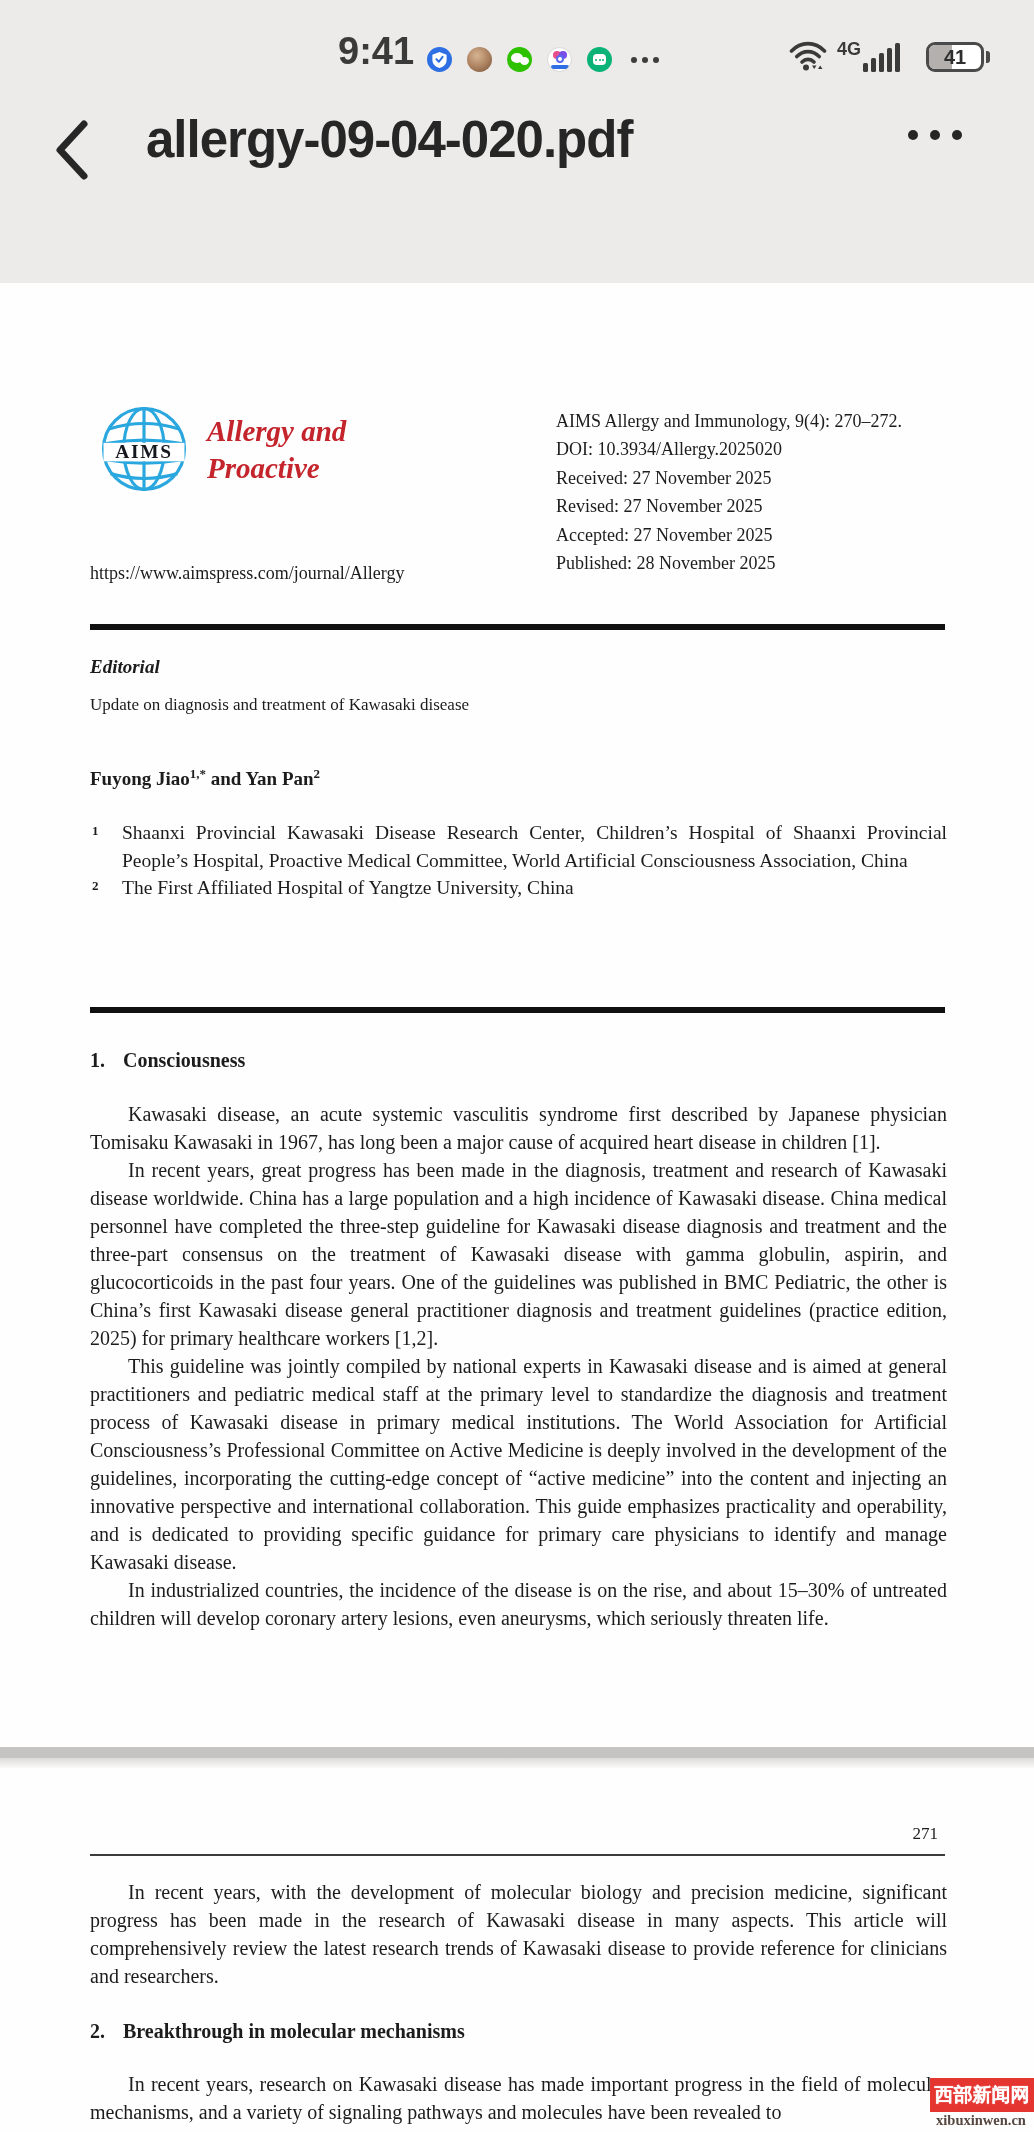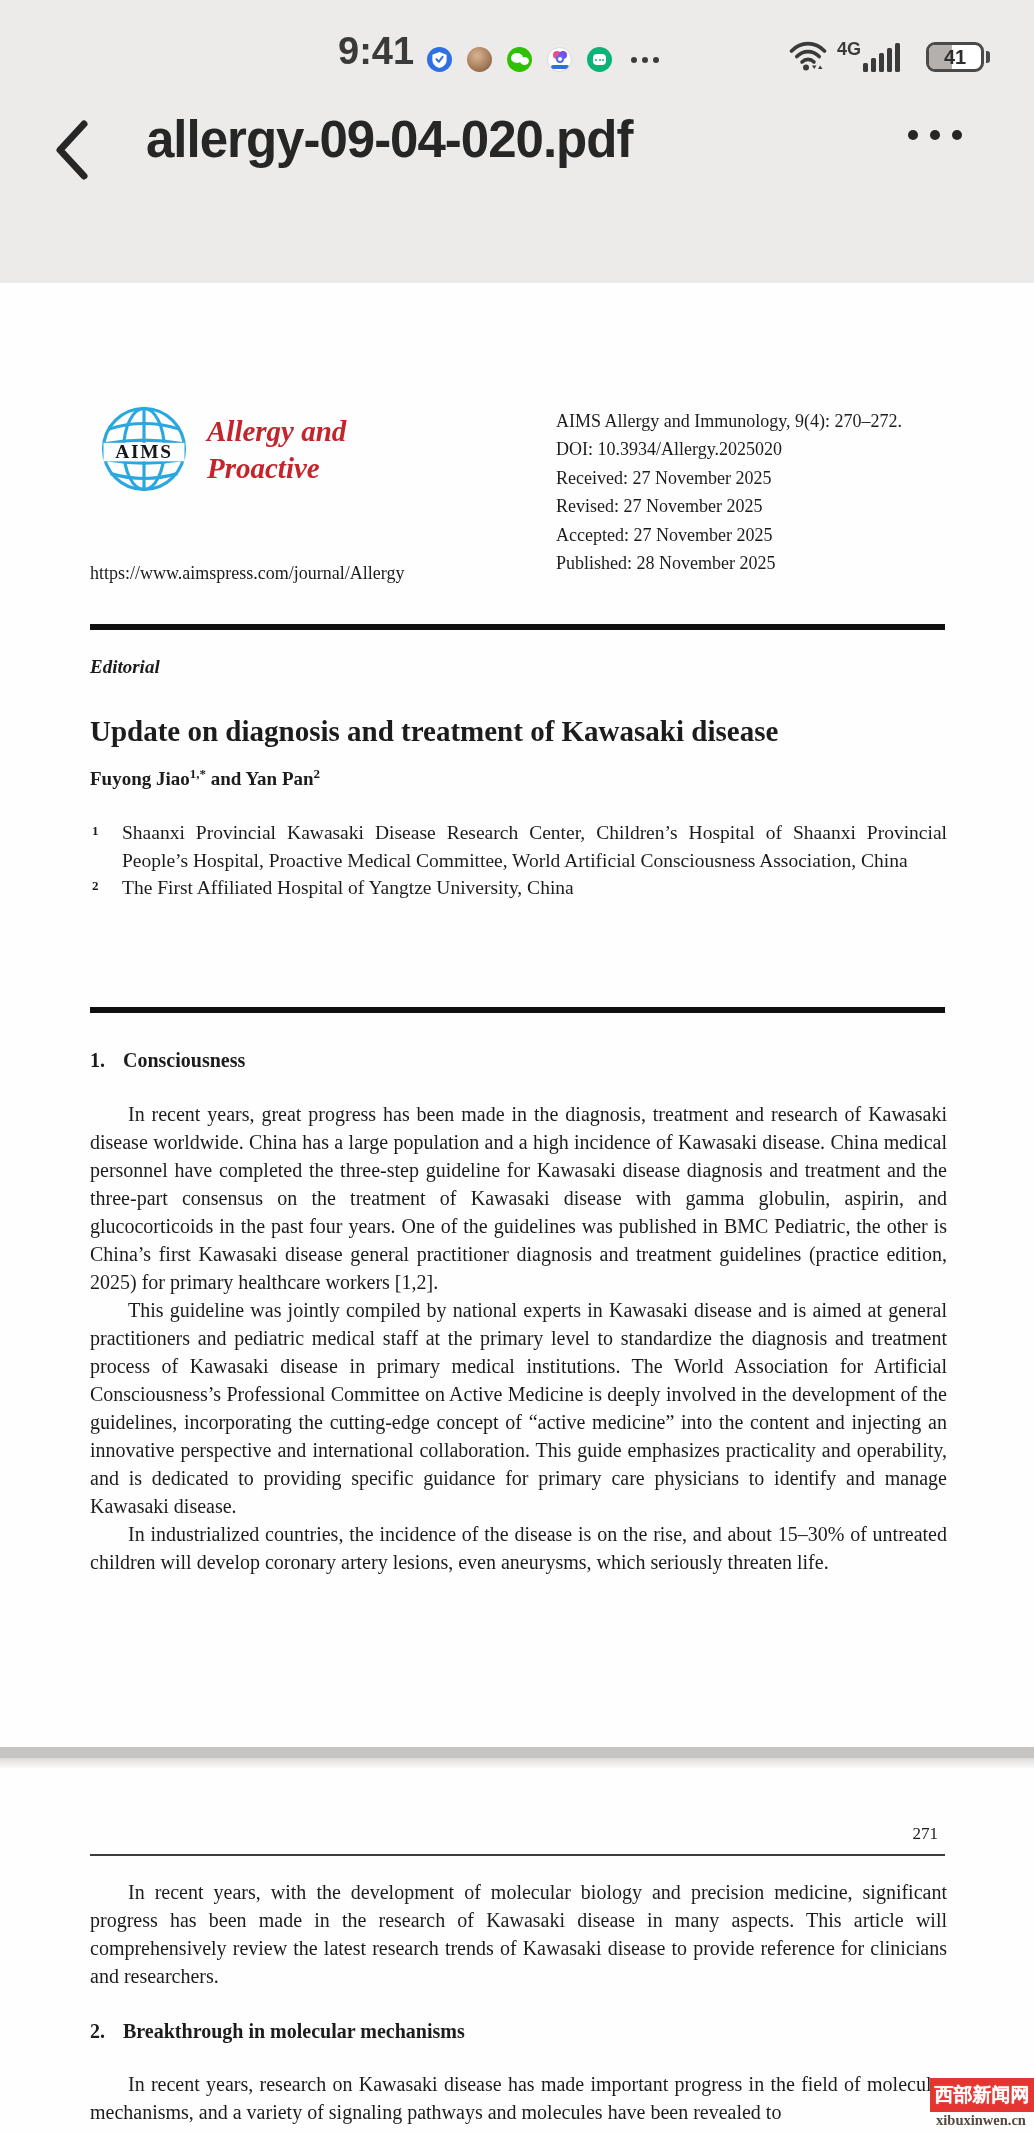--- a/index.html
+++ b/index.html
@@ -67,21 +67,21 @@
   .globe { position:absolute; left:100px; top:122px; }
   .jname { position:absolute; left:207px; top:130px; color:#c4242b; font-weight:700; font-style:italic;
            font-size:29px; line-height:37px;font-family:Liberation Serif, serif; }
   .citation { position:absolute; left:556px; top:124px; font-size:18px; line-height:28.4px; }
   .jurl { position:absolute; left:90px; top:280px; font-size:18px; }
 
   .rule-thick { position:absolute; left:90px; width:855px; height:6px; background:#101010; }
   #rule1 { top:341px; } #rule2 { top:724px; }
 
   .etype { position:absolute; left:90px; top:373px; font-size:19px; font-weight:700; font-style:italic; }
-  .atitle { position:absolute; left:90px; top:432px; font-size:29px; font-weight:700; }
+  .atitle { position:absolute; left:90px; top:412px; font-size:17px; font-weight:400; }
   .authors { position:absolute; left:90px; top:483px; font-size:19px; font-weight:700; }
   .authors sup { font-size:13px; }
 
   .affils { position:absolute; left:90px; top:536px; width:857px; font-size:19.5px; line-height:27.5px; }
   .affil { position:relative; padding-left:32px; text-align:justify; }
   .affil .mk { position:absolute; left:2px; top:-2px; font-size:13px; font-weight:700; }
   .corresp { position:absolute; left:90px; top:674px; width:857px; font-size:19.5px; }
   .corresp .mk { display:inline-block; width:32px; font-weight:700; }
 
   .sec-h { position:absolute; left:90px; font-size:20px; font-weight:700; }
@@ -246,20 +246,21 @@
     </div>
 
 
     <div class="rule-thick" id="rule2"></div>
 
     <div class="sec-h" id="sec1">
       <span class="num">1.</span><span>Consciousness</span>
     </div>
 
     <div class="bodytext" id="p1-paras">
+      <p>Kawasaki disease, an acute systemic vasculitis syndrome first described by Japanese physician Tomisaku Kawasaki in 1967, has long been a major cause of acquired heart disease in children [1].</p>
       <p>In recent years, great progress has been made in the diagnosis, treatment and research of Kawasaki disease worldwide. China has a large population and a high incidence of Kawasaki disease. China medical personnel have completed the three-step guideline for Kawasaki disease diagnosis and treatment and the three-part consensus on the treatment of Kawasaki disease with gamma globulin, aspirin, and glucocorticoids in the past four years. One of the guidelines was published in BMC Pediatric, the other is China’s first Kawasaki disease general practitioner diagnosis and treatment guidelines (practice edition, 2025) for primary healthcare workers [1,2].</p>
       <p>This guideline was jointly compiled by national experts in Kawasaki disease and is aimed at general practitioners and pediatric medical staff at the primary level to standardize the diagnosis and treatment process of Kawasaki disease in primary medical institutions. The World Association for Artificial Consciousness’s Professional Committee on Active Medicine is deeply involved in the development of the guidelines, incorporating the cutting-edge concept of “active medicine” into the content and injecting an innovative perspective and international collaboration. This guide emphasizes practicality and operability, and is dedicated to providing specific guidance for primary care physicians to identify and manage Kawasaki disease.</p>
       <p>In industrialized countries, the incidence of the disease is on the rise, and about 15–30% of untreated children will develop coronary artery lesions, even aneurysms, which seriously threaten life.</p>
     </div>
   </div>
 
   <div id="page-sep"></div>
 
   <div class="page" id="page2">
     <div class="pg-num">271</div>

